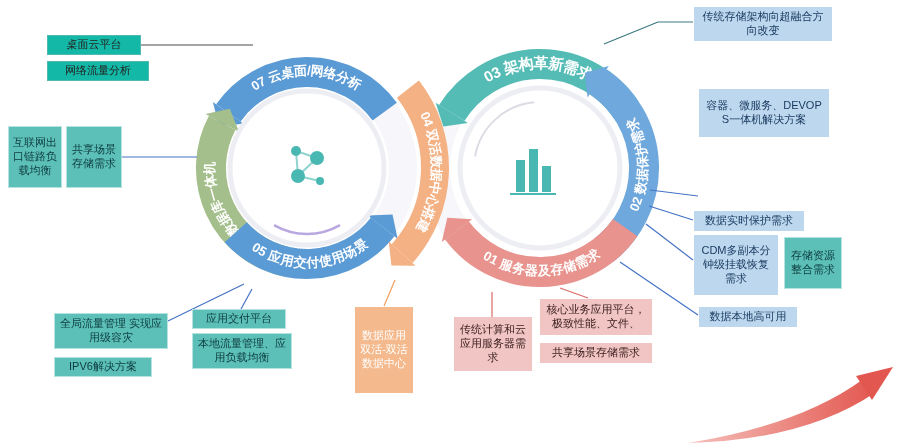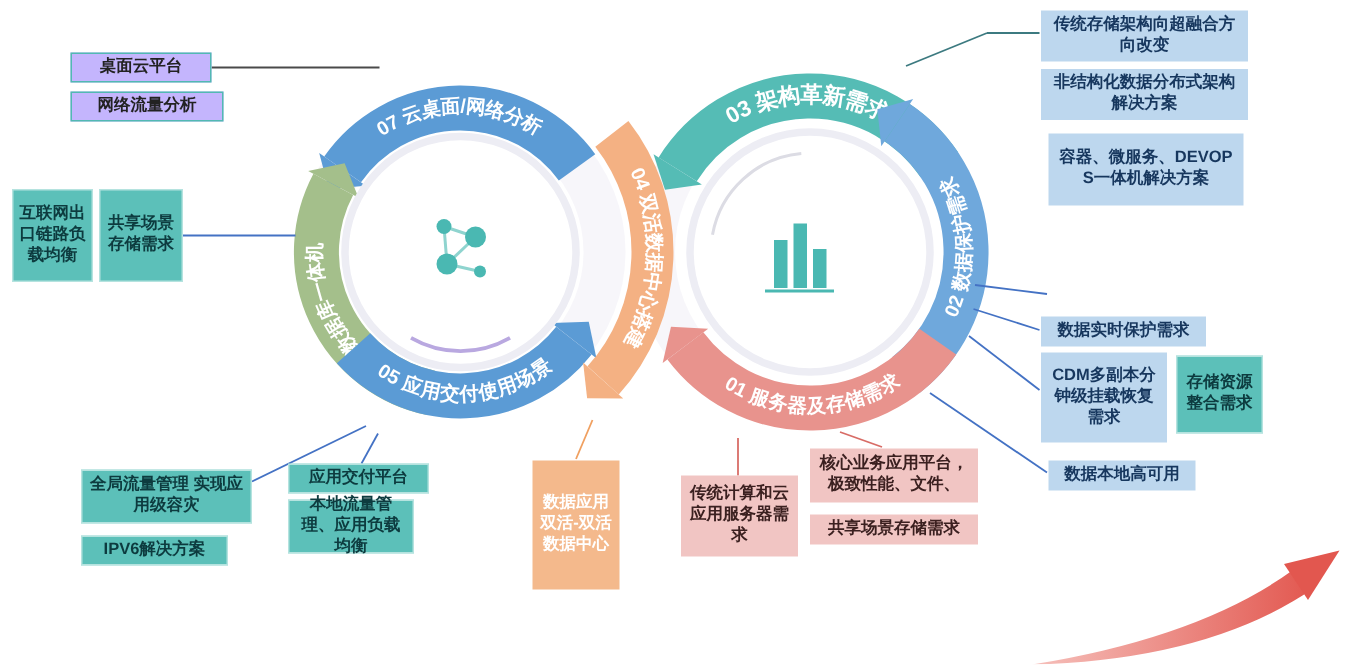--- a/index.html
+++ b/index.html
@@ -1,24 +1,24 @@
 <!DOCTYPE html>
 <html style="--teal_box: #5cc0b9; --light_blue_box: #bdd7ee; --pink_box: #f1c5c3; --orange_box: #f4b98c; --white_box_border: #52b9b2; --arc_blue: #5b9bd5; --arc_green: #a4bf8b; --arc_orange: #f4b183; --arc_teal: #55bcb5; --arc_lightblue: #6fa8dc; --arc_red: #e8938d; --icon_teal: #4ab8b2; --connector_blue: #4472c4; --connector_dark: #4a4a4a; --connector_teal: #3c7a80; --connector_red: #d86c66; --connector_orange: #f0a060; --swoosh_red: #e2574f; --swoosh_light: #f6c0bb;"><head>
 <meta charset="utf-8">
 <style>
   html,body{margin:0;padding:0;background:#ffffff;font-family:"Liberation Sans",sans-serif;}
   .canvas{position:relative;width:898px;height:443px;background:#fff;overflow:hidden;}
   #diagram-svg{position:absolute;left:0;top:0;}
   .box{
     position:absolute;box-sizing:border-box;
     display:flex;align-items:center;justify-content:center;
-    text-align:center;font-size:11px;font-weight:bold;line-height:1.25;
+    text-align:center;font-size:11px;font-weight:normal;line-height:1.25;
     padding:2px 4px;word-break:break-all;
   }
-  .box.white{background:#c4b5fd;border:1px solid var(--white_box_border);color:#222;}
+  .box.white{background:#14b8a6;border:1px solid var(--white_box_border);color:#222;}
   .box.teal{background:var(--teal_box);color:#0d3b3f;border:1px solid rgba(255,255,255,.55);}
   .box.blue{background:var(--light_blue_box);color:#17375e;}
   .box.pink{background:var(--pink_box);color:#3b2020;text-align:center;}
   .box.orange{background:var(--orange_box);color:#ffffff;}
 </style>
 </head>
 <body>
 
 <div class="canvas">
 
@@ -94,28 +94,27 @@
 
   <div class="box white" style="left:47px;top:35px;width:94px;height:20px">桌面云平台</div>
   <div class="box white" style="left:47px;top:61px;width:102px;height:20px">网络流量分析</div>
 
   <div class="box teal" style="left:8px;top:126px;width:54px;height:62px">互联网出口链路负载均衡</div>
   <div class="box teal" style="left:66px;top:126px;width:56px;height:62px">共享场景存储需求</div>
 
   <div class="box teal" style="left:54px;top:313px;width:114px;height:36px">全局流量管理 实现应用级容灾</div>
   <div class="box teal" style="left:54px;top:357px;width:98px;height:20px">IPV6解决方案</div>
   <div class="box teal" style="left:192px;top:309px;width:94px;height:20px">应用交付平台</div>
-  <div class="box teal" style="left:192px;top:333px;width:84px;height:36px">本地流量管理、应用负载均衡</div>
+  <div class="box teal" style="left:192px;top:333px;width:100px;height:36px">本地流量管理、应用负载均衡</div>
 
   <div class="box orange" style="left:355px;top:307px;width:58px;height:86px">数据应用双活-双活数据中心</div>
   <div class="box pink" style="left:454px;top:317px;width:78px;height:54px">传统计算和云应用服务器需求</div>
   <div class="box pink" style="left:540px;top:299px;width:112px;height:36px">核心业务应用平台，极致性能、文件、</div>
   <div class="box pink" style="left:540px;top:343px;width:112px;height:20px">共享场景存储需求</div>
 
   <div class="box blue" style="left:694px;top:7px;width:138px;height:34px">传统存储架构向超融合方向改变</div>
-  <div class="box blue" style="left:694px;top:46px;width:138px;height:34px">非结构化数据分布式架构解决方案</div>
   <div class="box blue" style="left:699px;top:89px;width:130px;height:48px">容器、微服务、DEVOPS一体机解决方案</div>
   <div class="box blue" style="left:694px;top:211px;width:110px;height:20px">数据实时保护需求</div>
   <div class="box blue" style="left:694px;top:235px;width:84px;height:60px">CDM多副本分钟级挂载恢复需求</div>
   <div class="box teal" style="left:784px;top:237px;width:58px;height:52px">存储资源整合需求</div>
   <div class="box blue" style="left:699px;top:307px;width:98px;height:20px">数据本地高可用</div>
 
 </div>
 
 </body></html>

